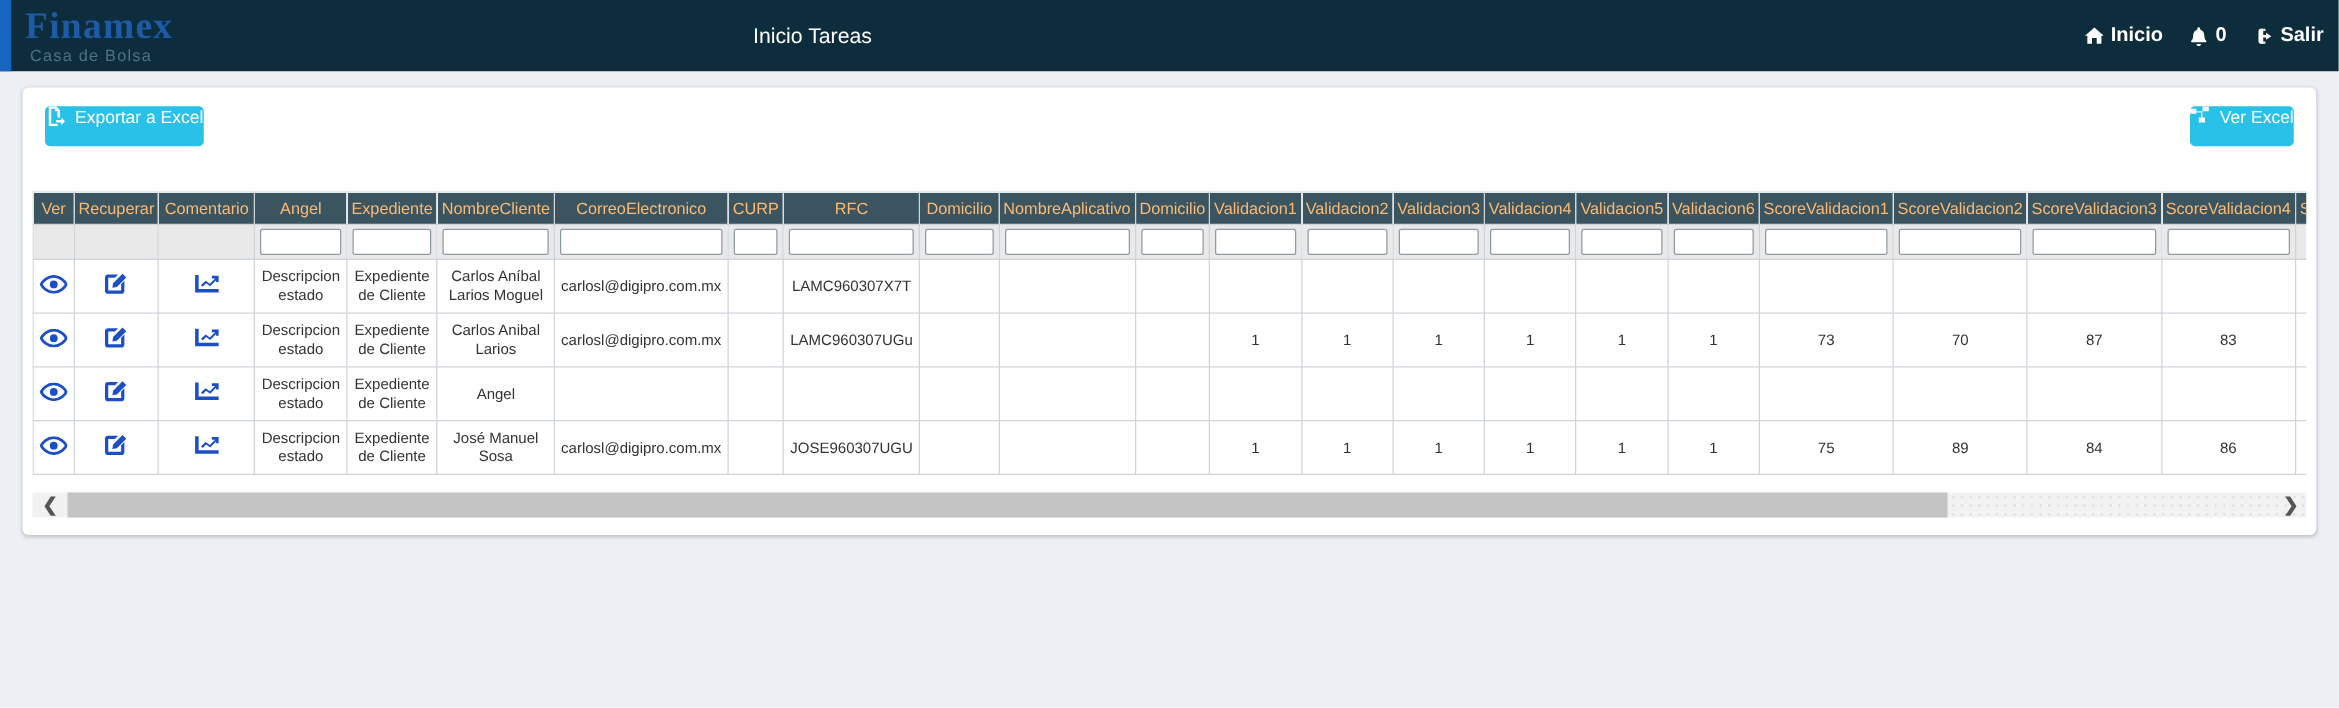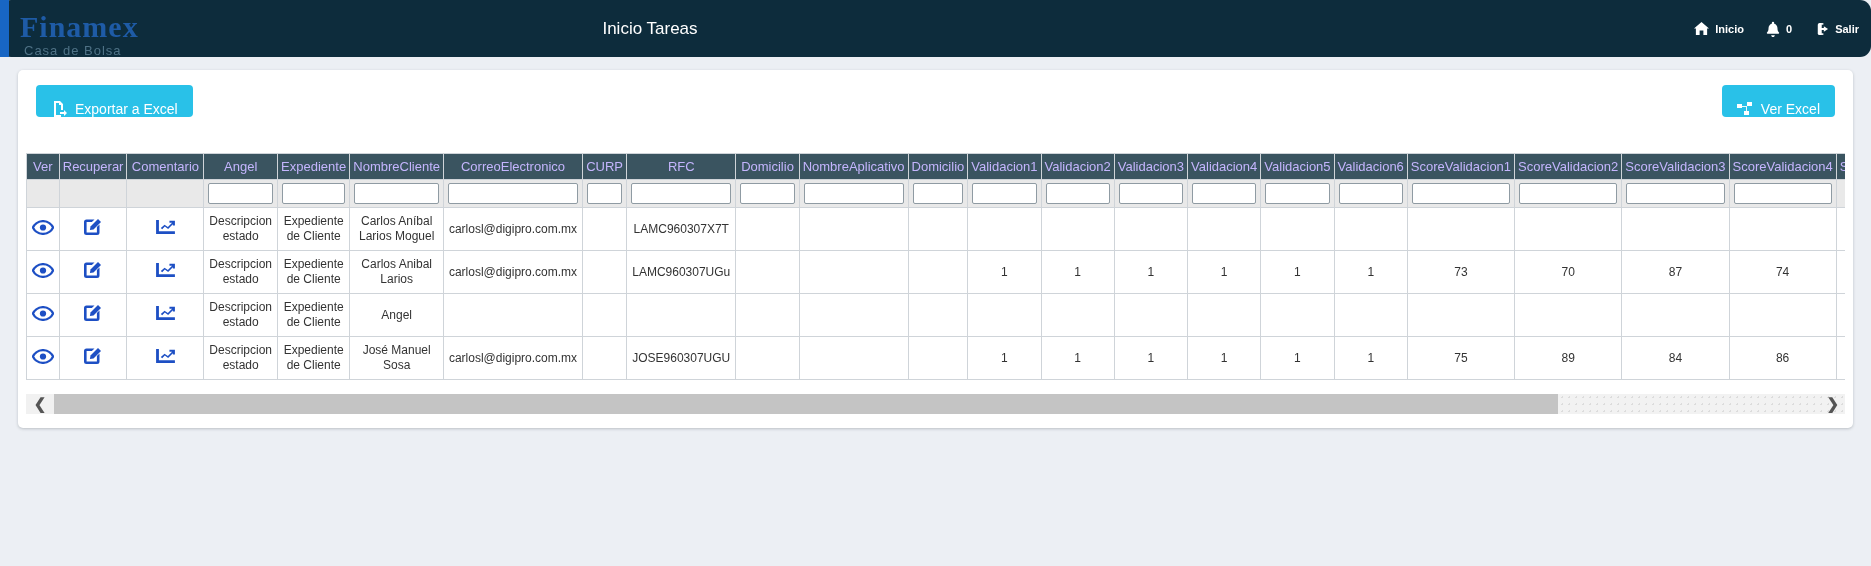--- a/index.html
+++ b/index.html
@@ -8,21 +8,21 @@
     font-family: "Liberation Sans", sans-serif;
     background: #eceff4;
     position: relative;
     overflow: hidden;
   }
 
   
   .navbar {
     position: absolute; top: 0; left: 0; width: 1871px; height: 57px;
     background: #0d2c3c;
-    display: flex; align-items: flex-end; border-radius: 11px;
+    display: flex; align-items: center;
   }
   .navbar-strip {
     position: absolute; left: 0; top: 0; width: 9px; height: 57px;
     background: #1866c4;
   }
   .logo-block { margin-left: 20px; line-height: 1; }
   .logo-title {
     font-family: "Liberation Serif", serif;
     font-weight: bold; font-size: 30px; color: #1e5ba6;
     letter-spacing: 1px;
@@ -32,58 +32,58 @@
     letter-spacing: 1px;
   }
   .page-title {
     position: absolute; left: 650px; top: 50%;
     transform: translate(-50%, -50%);
     color: #ffffff; font-size: 17px;
   }
   .nav-right {
     position: absolute; right: 12px; top: 0; height: 57px;
     display: flex; align-items: center; gap: 22px;
-    color: #ffffff; font-size: 11px; font-weight: 600;
+    color: #ffffff; font-size: 16px; font-weight: 600;
   }
   .nav-item { display: flex; align-items: center; gap: 6px; cursor: pointer; white-space: nowrap; }
   .nav-item svg { display: block; }
 
   
   .card {
     position: absolute; left: 18px; top: 70px; width: 1835px; height: 358px;
     background: #ffffff; border-radius: 5px;
     box-shadow: 0 1px 3px rgba(40,50,60,.25);
   }
   .toolbar {
     position: absolute; top: 15px; left: 18px; right: 18px;
     display: flex; justify-content: space-between; align-items: center;
   }
   .btn-cyan {
     background: #29c1e8; color: #ffffff; border: none; border-radius: 4px;
-    height: 32px; padding: 0 15px; font-size: 14px;
+    height: 32px; padding: 0 0; font-size: 14px;
     font-family: "Liberation Sans", sans-serif;
-    display: inline-flex; align-items: flex-end; gap: 8px; cursor: pointer;
+    display: inline-flex; align-items: flex-start; gap: 8px; cursor: pointer;
   }
   .btn-cyan svg { display: block; }
 
   
   .table-wrap {
     position: absolute; top: 83px; left: 8px; width: 1819px;
     overflow: hidden;
   }
   table.grid {
     border-collapse: collapse; table-layout: fixed; min-width: 1918px;
     font-size: 12px; color: #333;
   }
   table.grid th, table.grid td {
     border: 1px solid #cfd4d9; text-align: center; vertical-align: middle;
     overflow: hidden;
   }
   table.grid thead th {
-    background: #3a5460; color: #c4b5fd; font-weight: 400; font-size: 13px;
+    background: #3a5460; color: #fdba74; font-weight: 400; font-size: 13px;
     height: 26px; padding: 2px 3px; cursor: pointer; white-space: nowrap;
   }
   tr.filter-row td { background: #e9e9e9; height: 28px; padding: 2px 4px; }
   tr.filter-row input {
     width: 100%; height: 21px; border: 1px solid #8f9ba3; border-radius: 2px;
     background: #fff; font-size: 12px; padding: 0 3px;
     font-family: "Liberation Sans", sans-serif;
   }
   tr.data-row td { background: #ffffff; height: 43px; padding: 2px 4px; line-height: 1.25; }
   .icon-btn { display: inline-flex; align-items: center; justify-content: center; cursor: pointer; }
@@ -340,21 +340,21 @@
             <td></td>
             <td>1</td>
             <td>1</td>
             <td>1</td>
             <td>1</td>
             <td>1</td>
             <td>1</td>
             <td>73</td>
             <td>70</td>
             <td>87</td>
-            <td>74</td>
+            <td>83</td>
             <td></td>
           </tr>
           <tr class="data-row">
             <td><span class="icon-btn">
                 <span>
                   <svg width="22" height="15" viewBox="0 0 24 16" fill="none">
                     <path d="M12 1C6 1 2.2 5.5 1 8c1.2 2.5 5 7 11 7s9.8-4.5 11-7c-1.2-2.5-5-7-11-7z" stroke="#1d4fc4" stroke-width="2.4"></path>
                     <circle cx="12" cy="8" r="3.4" fill="#1d4fc4"></circle>
                   </svg>
                 </span>

